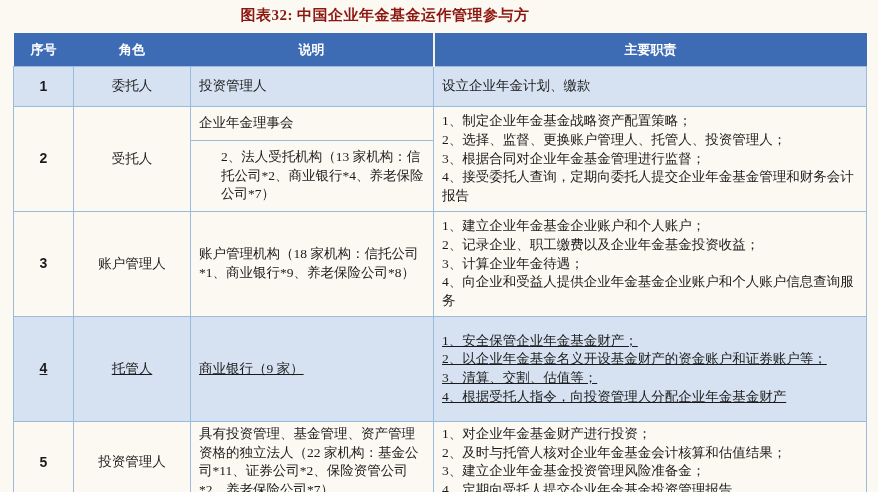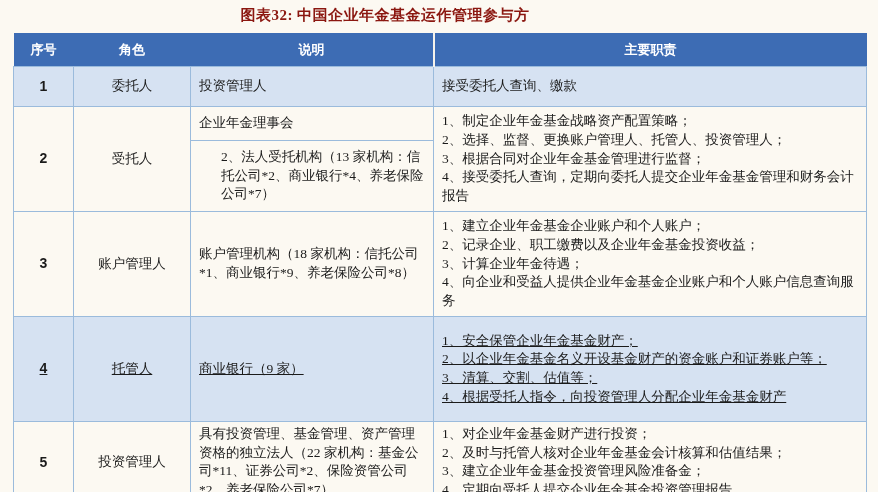--- a/index.html
+++ b/index.html
@@ -94,21 +94,21 @@
         <th class="left">说明</th>
         <th class="left sep">主要职责</th>
       </tr>
     </thead>
     <tbody>
 
       <tr class="shaded r1">
         <td class="no">1</td>
         <td class="role">委托人</td>
         <td class="desc">投资管理人</td>
-        <td class="duties">接受委托人查询、缴款</td>
+        <td class="duties">设立企业年金计划、缴款</td>
       </tr>
 
       <tr class="r2a">
         <td class="no" rowspan="2">2</td>
         <td class="role" rowspan="2">受托人</td>
         <td class="desc">企业年金理事会</td>
         <td class="duties" rowspan="2">1、制定企业年金基金战略资产配置策略；
 2、选择、监督、更换账户管理人、托管人、投资管理人；
 3、根据合同对企业年金基金管理进行监督；
 4、接受委托人查询，定期向委托人提交企业年金基金管理和财务会计报告</td>

